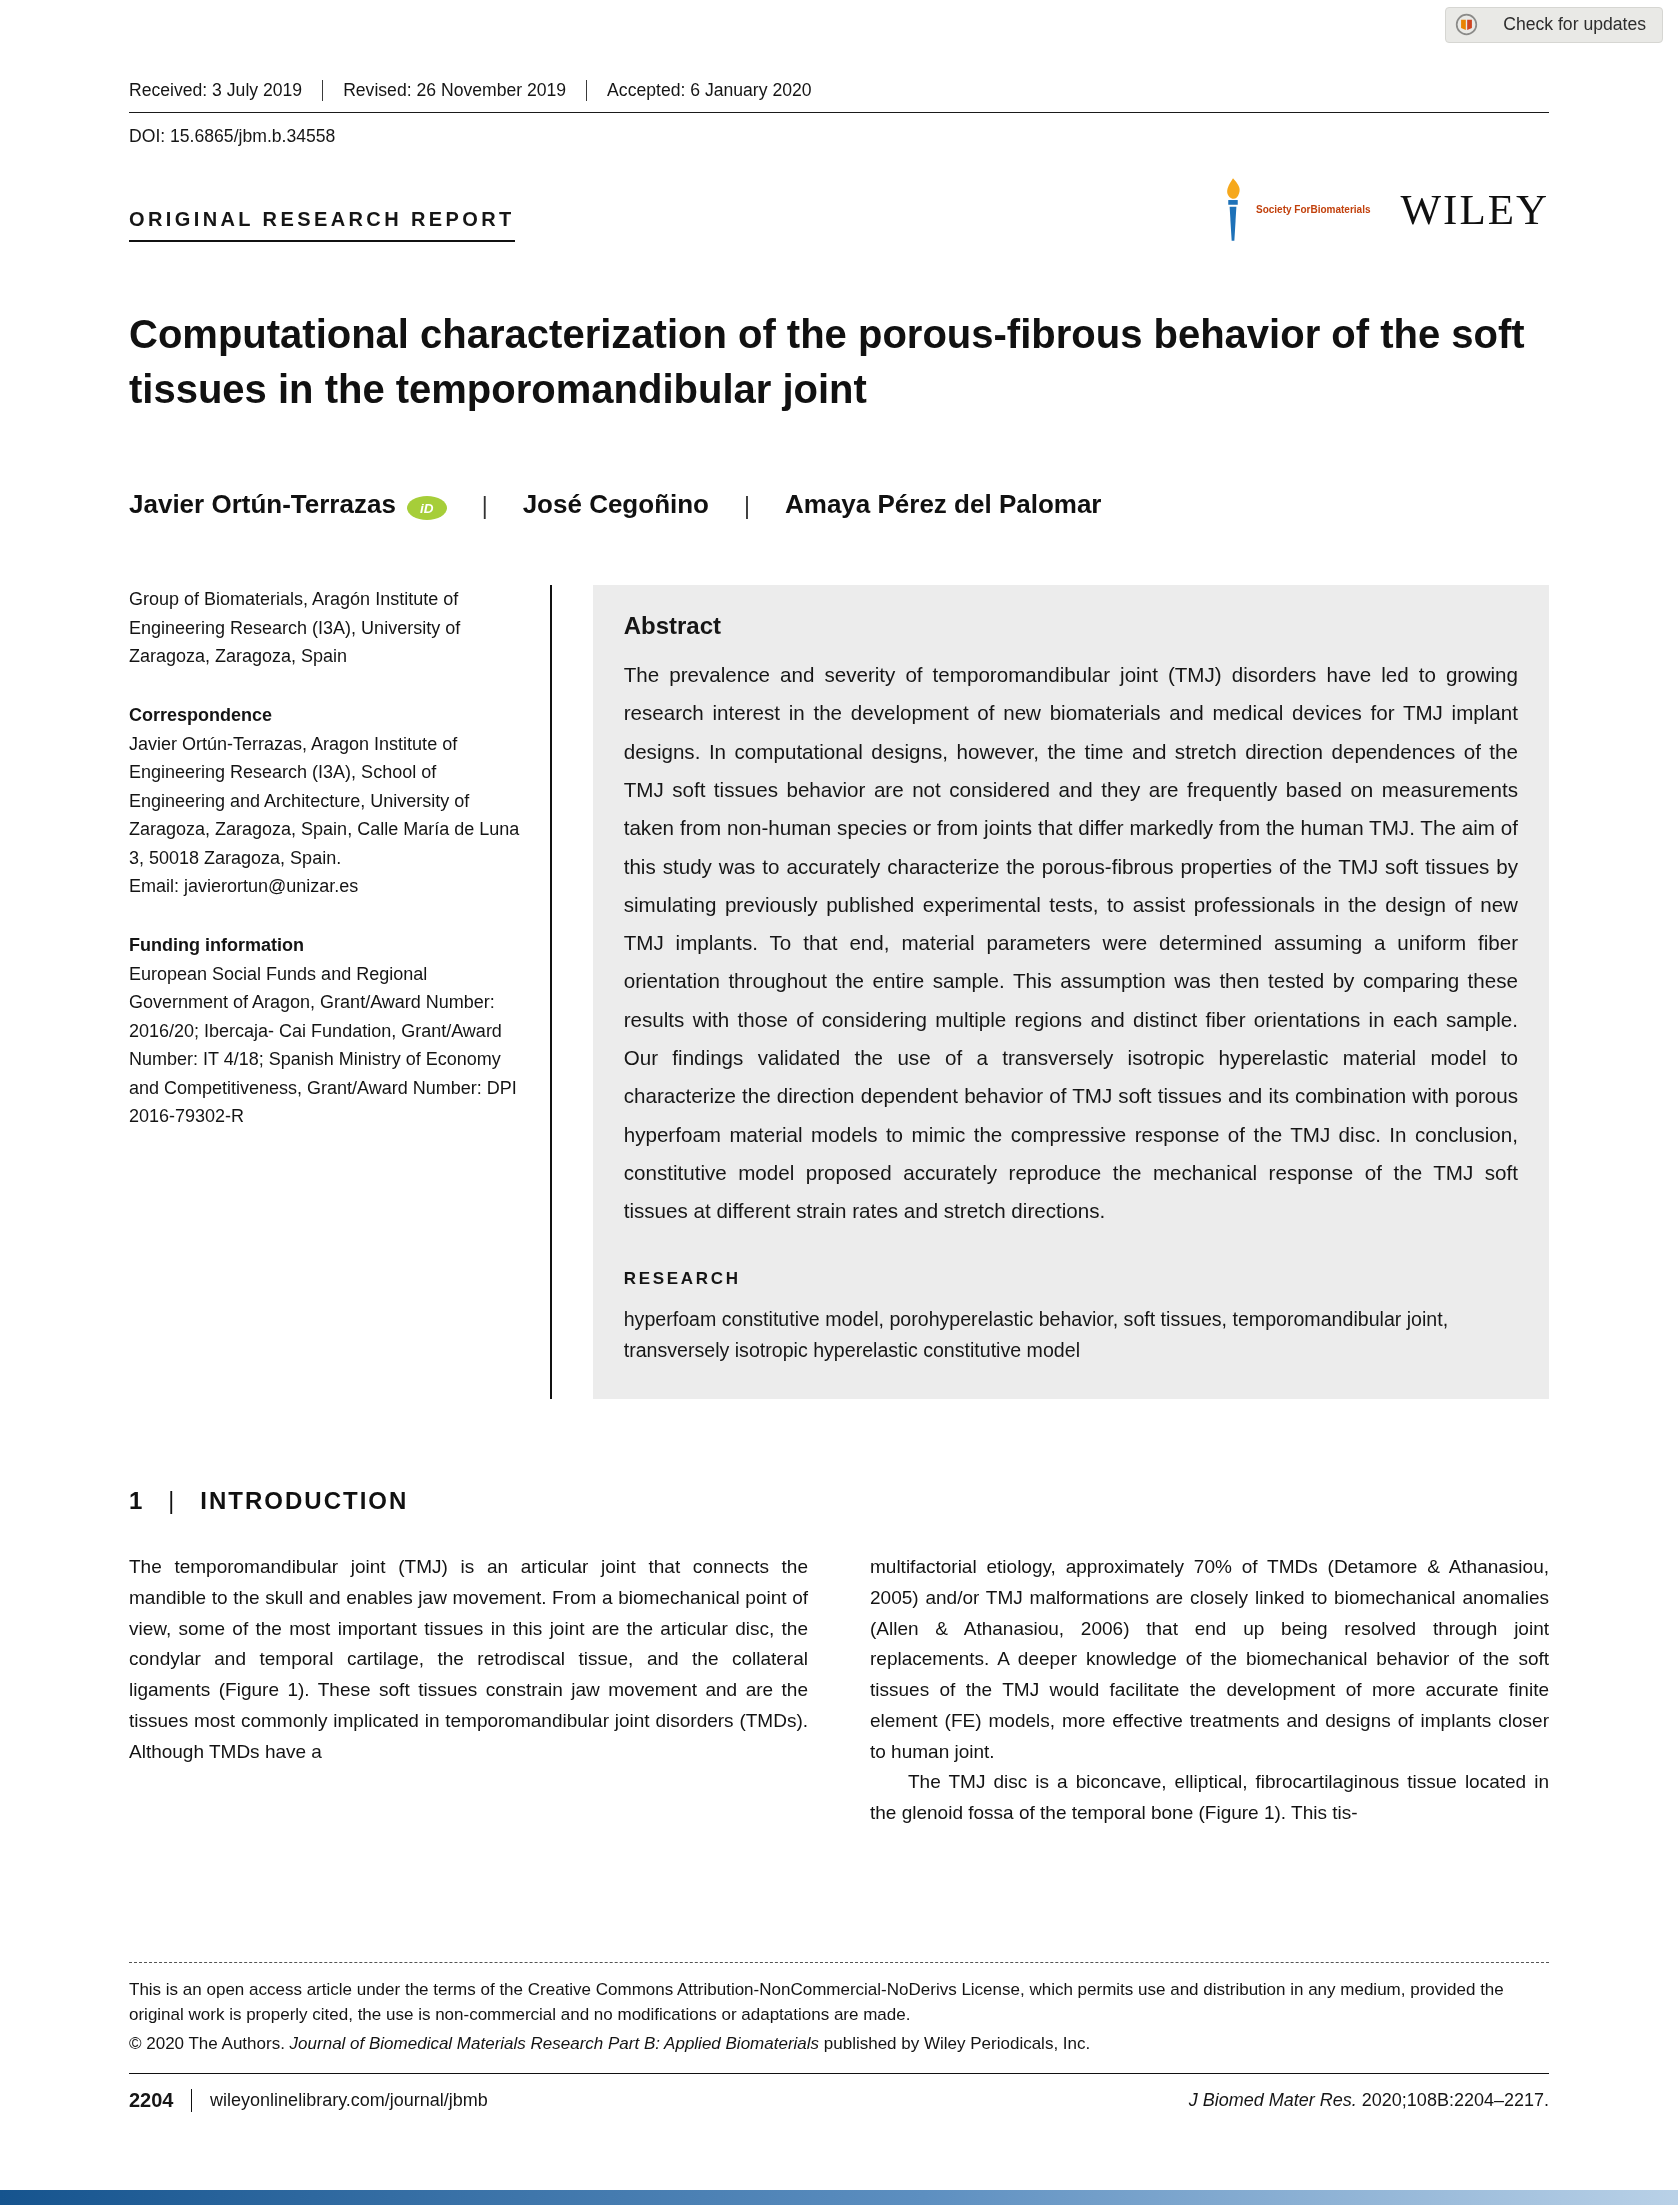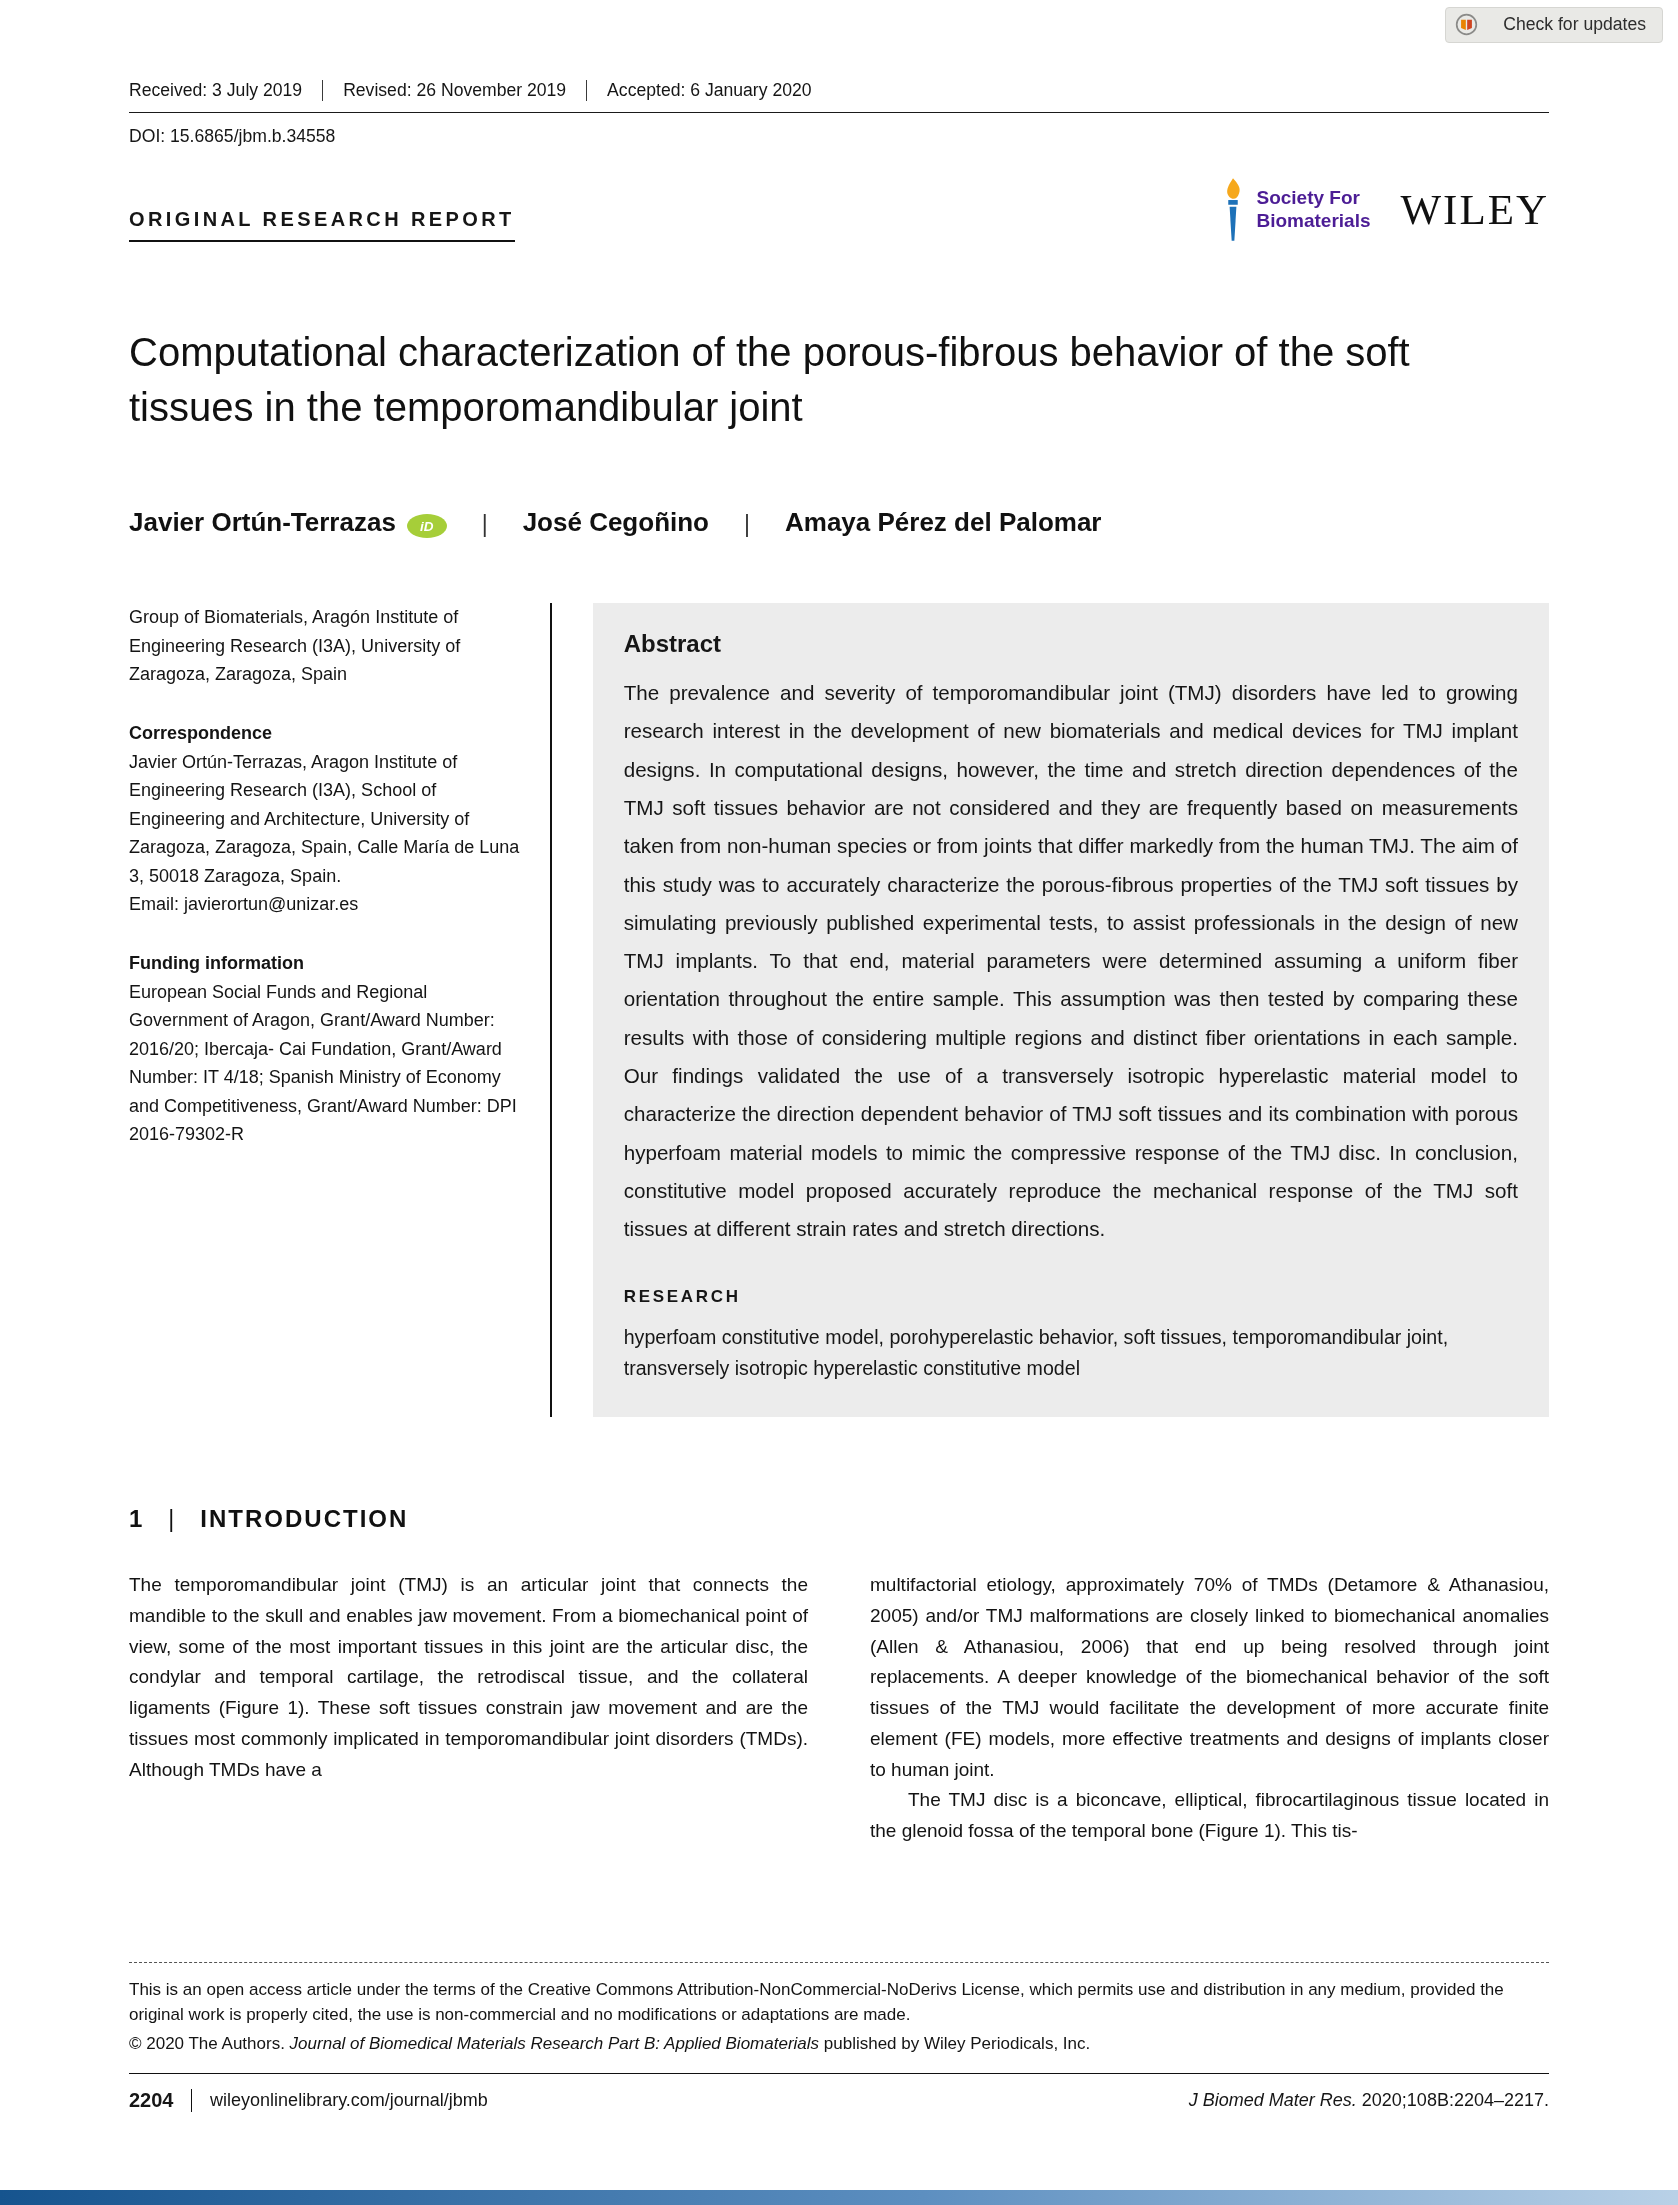--- a/index.html
+++ b/index.html
@@ -22,24 +22,24 @@
   .dates-row { display:flex; font-size:17.6px; color:#151515; }
   .dates-row .seg { padding:0 20px; border-left:1.4px solid #3a3a3a; }
   .dates-row .seg:first-child { padding-left:0; border-left:none; }
   .dates-rule { margin-top:10.8px; border-top:1.4px solid #1a1a1a; }
   .doi { margin-top:13.5px; font-size:17.6px; }
 
   .header-row { display:flex; justify-content:space-between; align-items:flex-end; margin-top:30px; }
   .article-type { font-size:20px; letter-spacing:3.4px; font-weight:700; padding-bottom:9.5px; border-bottom:2.7px solid #111; }
   .logos { display:flex; align-items:center; gap:30px; }
   .society-logo { display:flex; align-items:center; gap:8px; }
-  .society-text { display:flex; flex-direction:column; color:#4c1d95; font-size:19px; font-weight:700; line-height:1.18; }
+  .society-text { display:flex; flex-direction:row; color:#c2410c; font-size:10px; font-weight:700; line-height:1.18; }
   .wiley { font-family:"Liberation Serif", serif; font-size:43px; letter-spacing:2px; color:#101010; }
 
-  .title { margin-top:83px; font-size:40px; font-weight:400; line-height:1.36; color:#111; max-width:1401px; }
+  .title { margin-top:65px; font-size:40px; font-weight:700; line-height:1.36; color:#111; max-width:1401px; }
 
   .authors { margin-top:73px; display:flex; align-items:flex-end; font-size:26px; font-weight:700; color:#111; }
   .authors .sep { margin:0 35px; font-size:23px; font-weight:400; color:#333; }
   .orcid {
     width:40px; height:24px; border-radius:50%; background:#a6ce39; color:#fff;
     font-size:13.5px; font-weight:700; font-style:italic;
     display:inline-flex; align-items:center; justify-content:center; margin-left:10.8px; cursor:pointer;
   }
 
   

